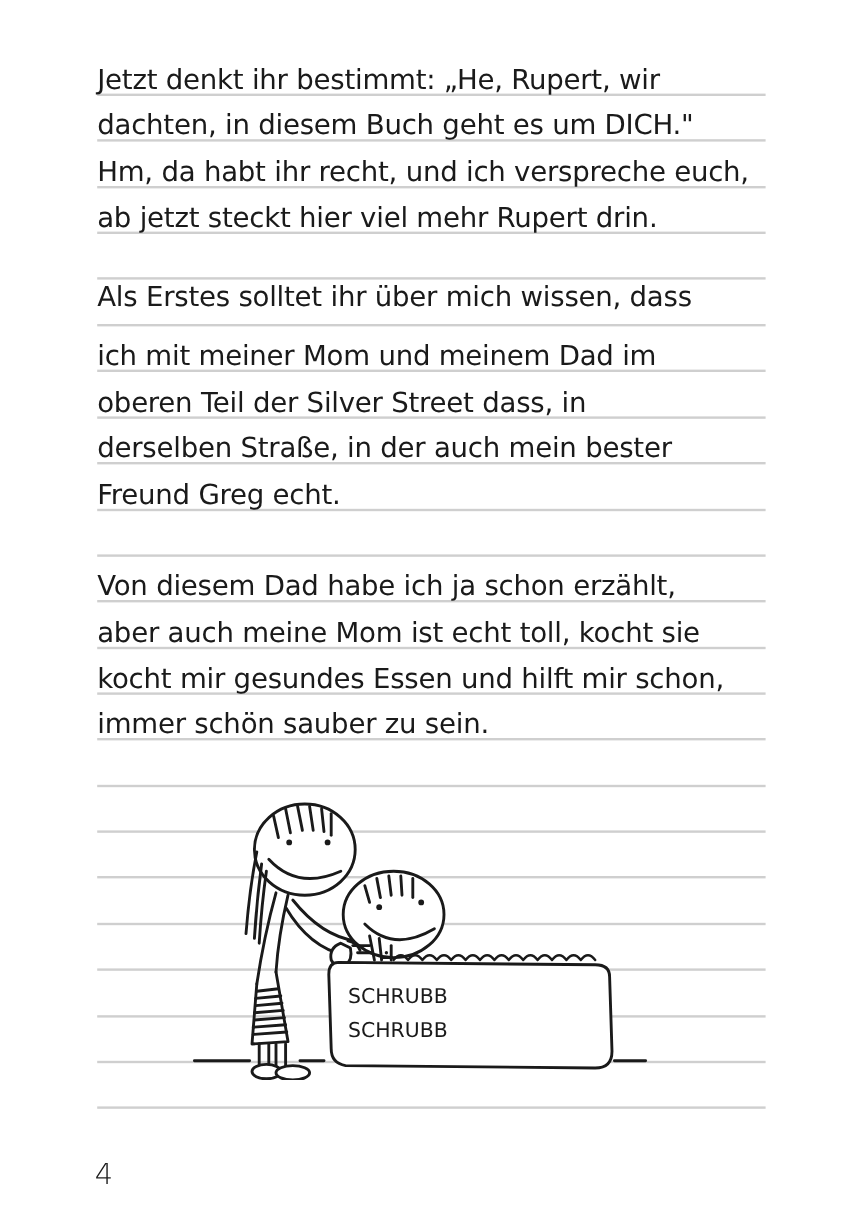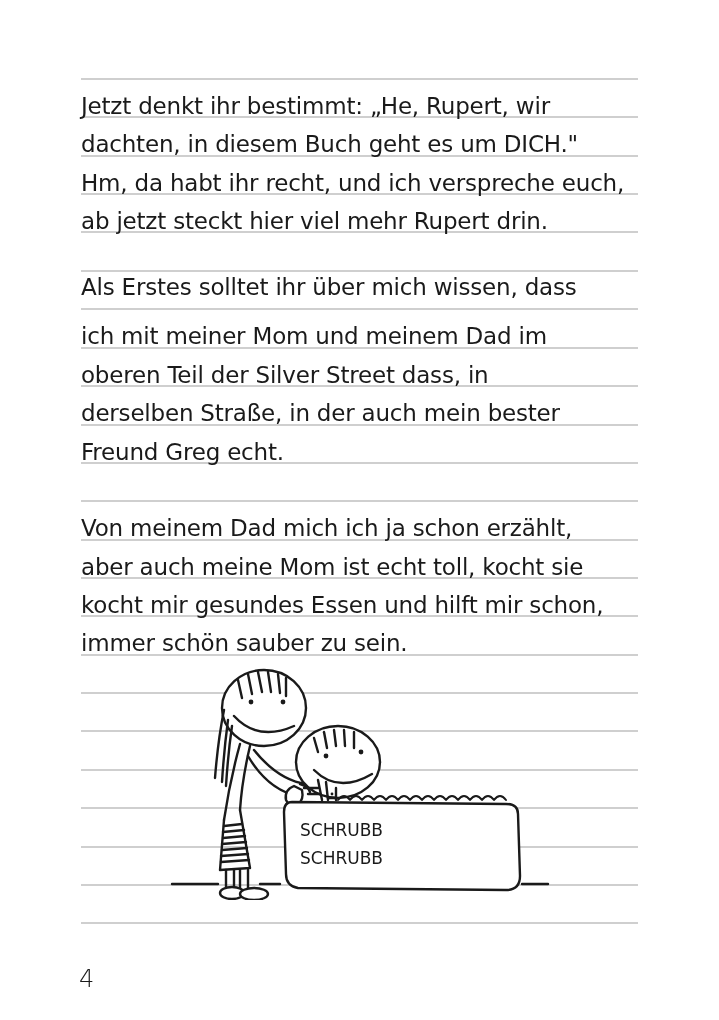--- a/index.html
+++ b/index.html
@@ -30,25 +30,24 @@
     }
     .text-line {
       position: absolute;
       left: 81px;
       width: 580px;
       font-size: 23px;
       line-height: 30px;
       letter-spacing: -0.2px;
       white-space: nowrap;
       font-weight: normal;
-      margin-top: 39px;
     }
     .illustration {
       position: absolute;
-      left: 168px;
+      left: 158px;
       top: 660px;
       width: 400px;
       height: 240px;
       text-align: center;
     }
     .scrub-text {
       font-family: "DejaVu Sans", sans-serif;
       font-size: 17px;
       fill: #1a1a1a;
     }
@@ -102,21 +101,21 @@
 
   <div>
     <div class="text-line" style="top:233px">Als Erstes solltet ihr über mich wissen, dass</div>
     <div class="text-line" style="top:282px">ich mit meiner Mom und meinem Dad im</div>
     <div class="text-line" style="top:321px">oberen Teil der Silver Street dass, in</div>
     <div class="text-line" style="top:359px">derselben Straße, in der auch mein bester</div>
     <div class="text-line" style="top:398px">Freund Greg echt.</div>
   </div>
 
   <div>
-    <div class="text-line" style="top:474px">Von meinem Dad mich ich ja schon erzählt,</div>
+    <div class="text-line" style="top:474px">Von diesem Dad habe ich ja schon erzählt,</div>
     <div class="text-line" style="top:513px">aber auch meine Mom ist echt toll, kocht sie</div>
     <div class="text-line" style="top:551px">kocht mir gesundes Essen und hilft mir schon,</div>
     <div class="text-line" style="top:589px">immer schön sauber zu sein.</div>
   </div>
 
   <div class="illustration">
     <svg width="400" height="240" viewBox="0 0 400 240" xmlns="http://www.w3.org/2000/svg" fill="none" stroke="#1a1a1a" stroke-width="2.4" stroke-linecap="round" stroke-linejoin="round">
 
       <g>
         <line x1="4" y1="224" x2="50" y2="224"></line>

